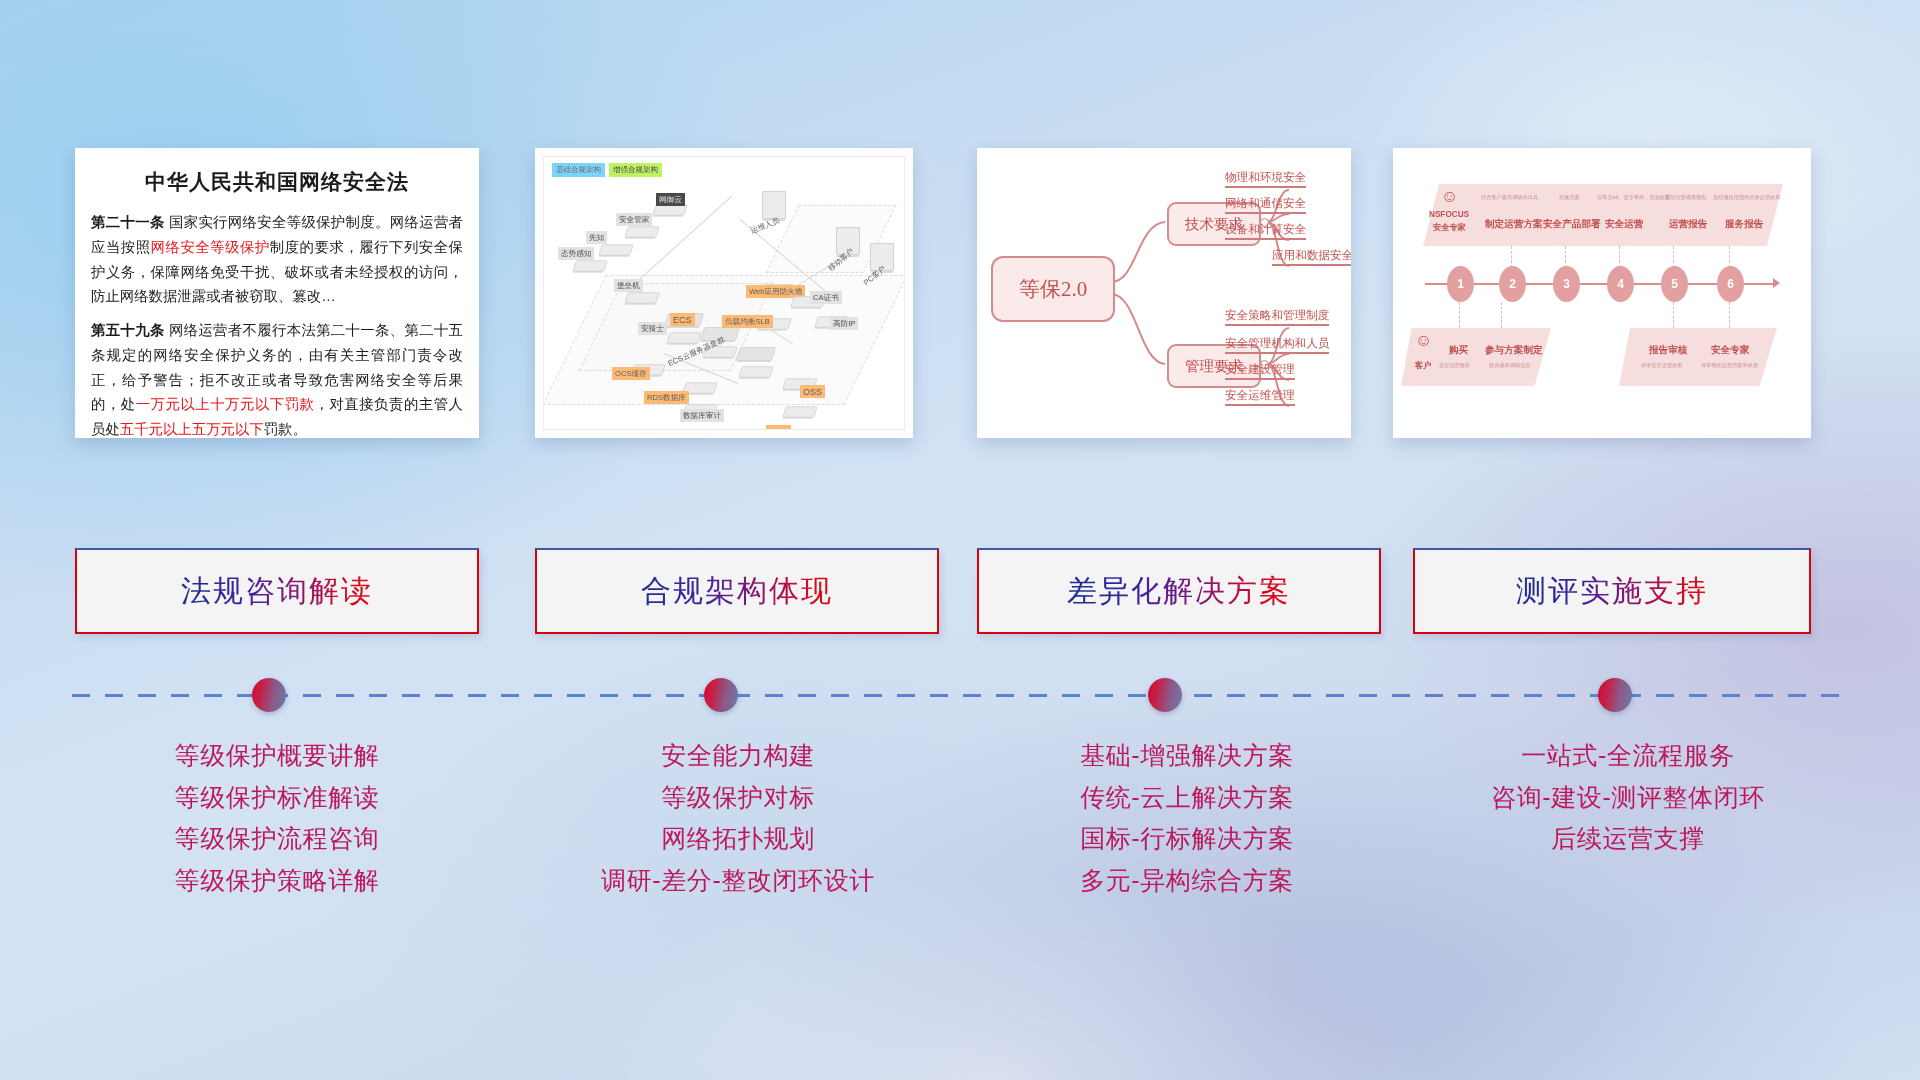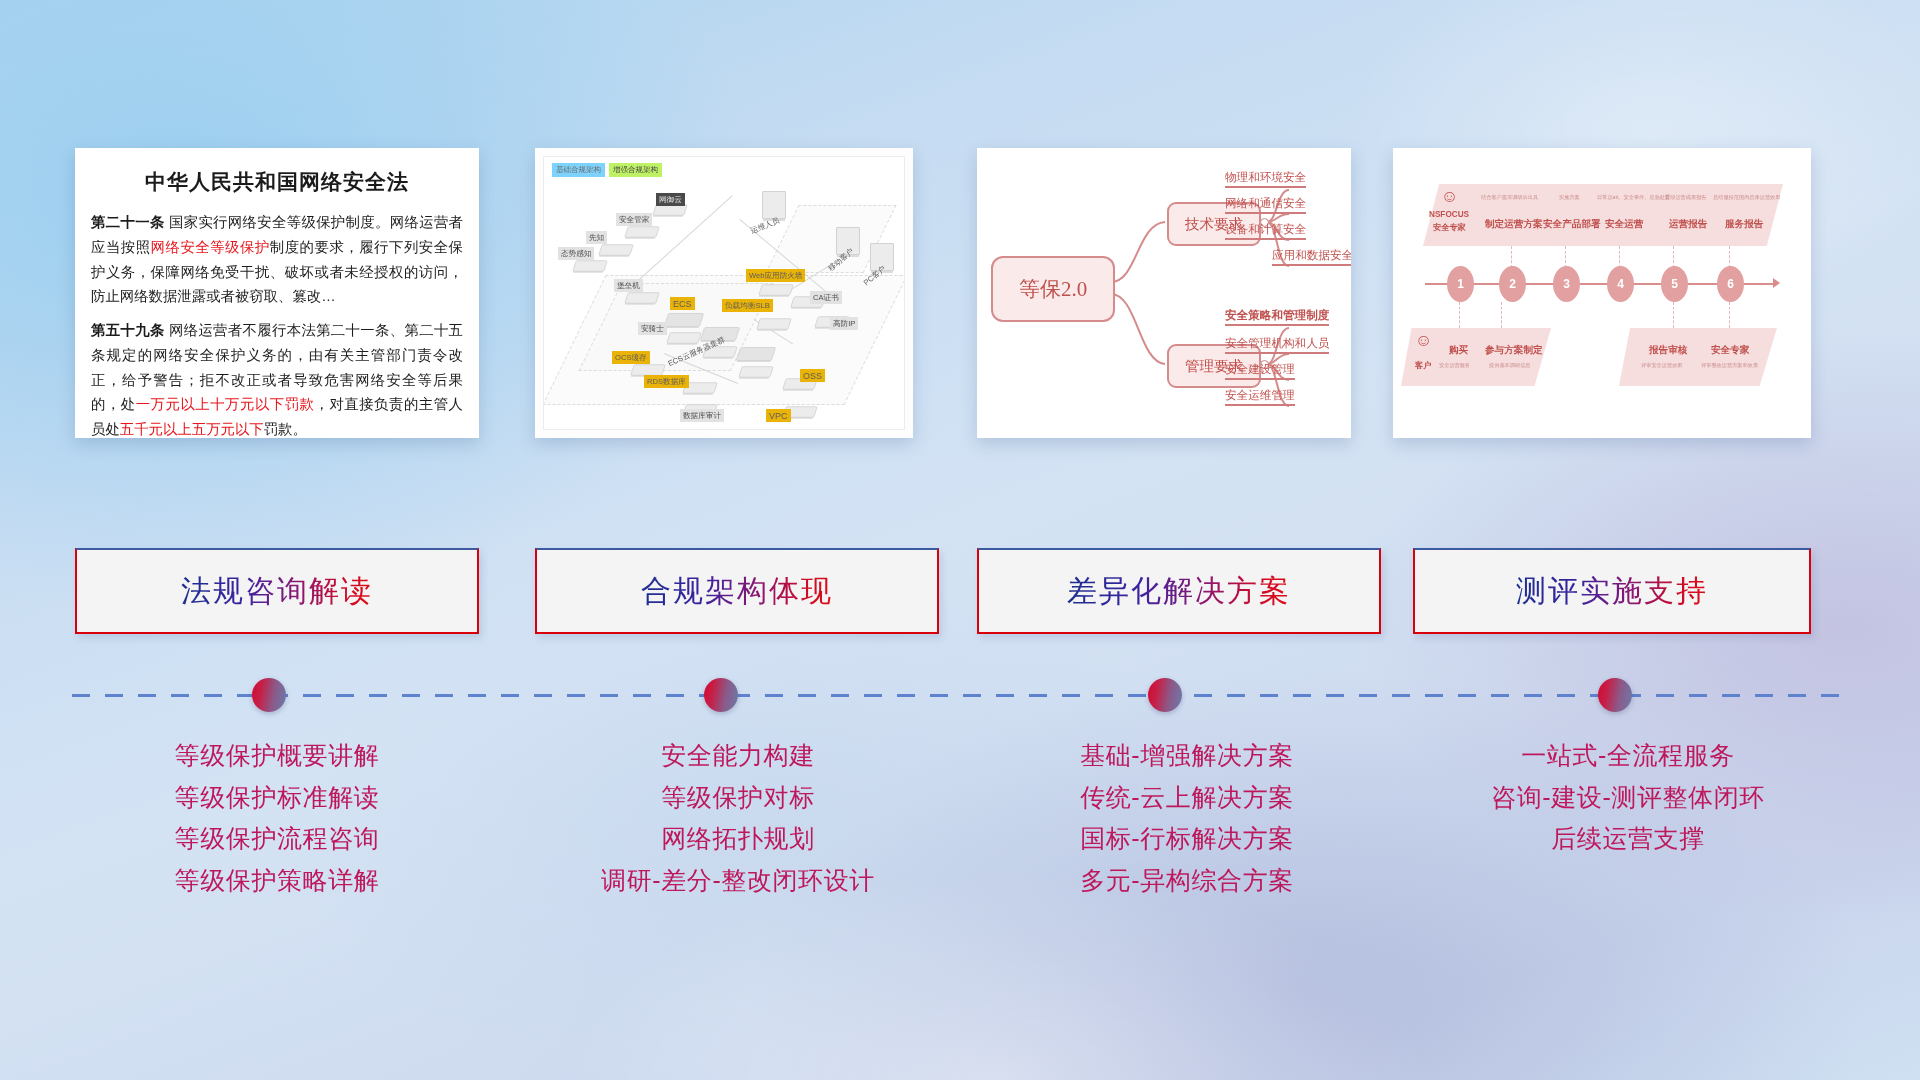--- a/index.html
+++ b/index.html
@@ -56,21 +56,21 @@
 
   
   .arch { position: relative; width: 100%; height: 100%; background: #fdfdfd; }
   .arch-inner { position: absolute; inset: 8px; border: 1px solid #ececec; background: #fff; overflow: hidden; }
   .arch-tabs { position: absolute; top: 6px; left: 8px; display: flex; gap: 4px; z-index: 5; }
   .arch-tab { font-size: 7.5px; color: #6d6d6d; background: #7dd3fc; padding: 2px 4px; white-space: nowrap; }
   .arch-tab.on { background: #bef264; color: #4a4a4a; }
   .node { position: absolute; font-size: 7.6px; color: #5c5c5c; white-space: nowrap; }
   .nlabel { background: #e2e2e2; color: #4f4f4f; padding: 1.5px 3px; }
   .nlabel.dark { background: #4a4a4a; color: #e9e9e9; }
-  .nlabel.plain { background: #eab308; color: #5d5d5d; }
+  .nlabel.plain { background: #fdba74; color: #5d5d5d; margin-top: 16px; }
   .box3d {
     position: absolute; width: 30px; height: 16px; background: #ececec;
     border: 1px solid #d2d2d2; border-radius: 2px;
     transform: skewX(-18deg) scaleY(0.62);
     box-shadow: 0 3px 0 -1px #dcdcdc;
   }
   .box3d.srv { background: #e4e4e4; width: 34px; height: 20px; }
   .box3d.tall { width: 22px; height: 26px; transform: none; border-radius: 1px; }
   .zone {
     position: absolute; border: 1px dashed #dcdcdc; background: rgba(248,248,248,0.5);
@@ -309,21 +309,21 @@
       <div class="mnode mbr mgmt">管理要求</div>
 
       <div class="mdot" style="left:283px;top:70px;"></div>
       <div class="mdot" style="left:283px;top:212px;"></div>
 
       <div class="mleaf" style="left:248px;top:22px;">物理和环境安全</div>
       <div class="mleaf" style="left:248px;top:48px;">网络和通信安全</div>
       <div class="mleaf" style="left:248px;top:74px;">设备和计算安全</div>
       <div class="mleaf" style="left:248px;top:100px;margin-left:47px;">应用和数据安全</div>
 
-      <div class="mleaf" style="left:248px;top:160px;font-weight:bold;">安全策略和管理制度</div>
+      <div class="mleaf" style="left:248px;top:160px;">安全策略和管理制度</div>
       <div class="mleaf" style="left:248px;top:188px;">安全管理机构和人员</div>
       <div class="mleaf" style="left:248px;top:214px;">安全建设管理</div>
       <div class="mleaf" style="left:248px;top:240px;">安全运维管理</div>
     </div>
   </div>
 
   <div class="card c4">
     <div class="nsf">
 
       <div class="band top"></div>

